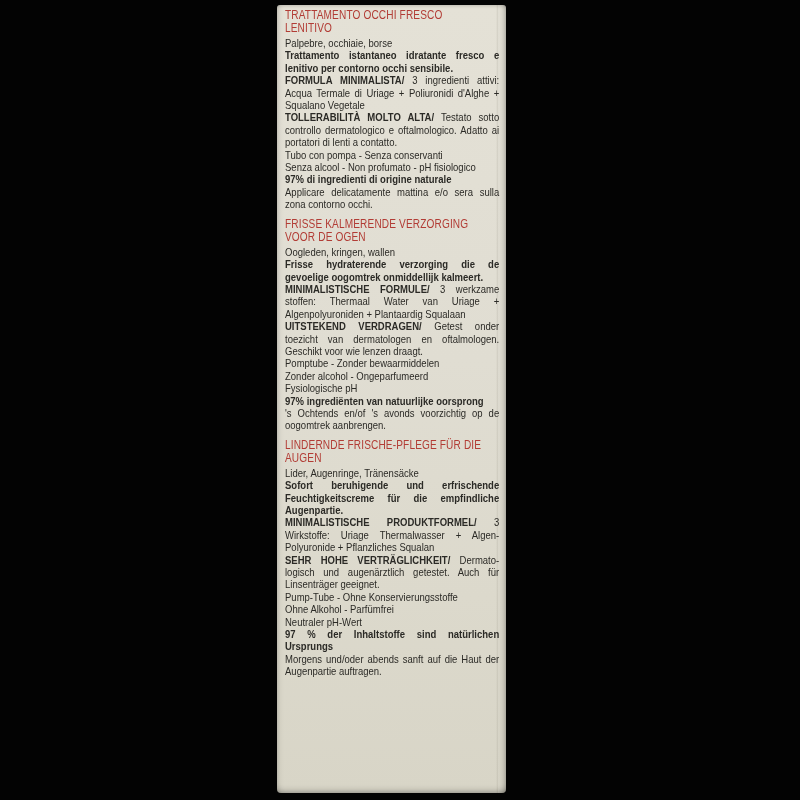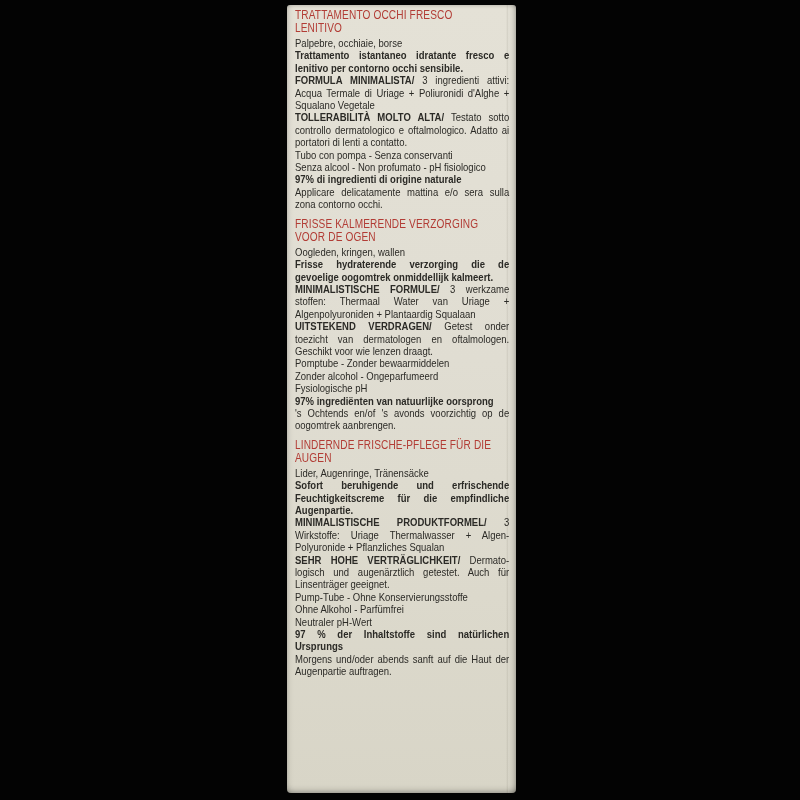--- a/index.html
+++ b/index.html
@@ -13,21 +13,21 @@
   }
   .stage {
     position: absolute;
     inset: 0;
     width: 800px;
     height: 800px;
     background: var(--backdrop, #030303);
   }
   .package {
     position: absolute;
-    left: 287px;
+    left: 277px;
     top: 5px;
     width: 229px;
     height: 788px;
     background: linear-gradient(180deg, #e4e1d6 0%, #e0ddd2 45%, #dcd9cc 75%, #d8d5c7 100%);
     border-radius: 3px 3px 4px 4px;
     box-shadow:
       inset -5px 0 7px -5px rgba(0,0,0,0.38),
       inset 4px 0 6px -4px rgba(0,0,0,0.22),
       inset 0 -6px 7px -5px rgba(0,0,0,0.32),
       inset 0 3px 4px -3px rgba(0,0,0,0.18);

